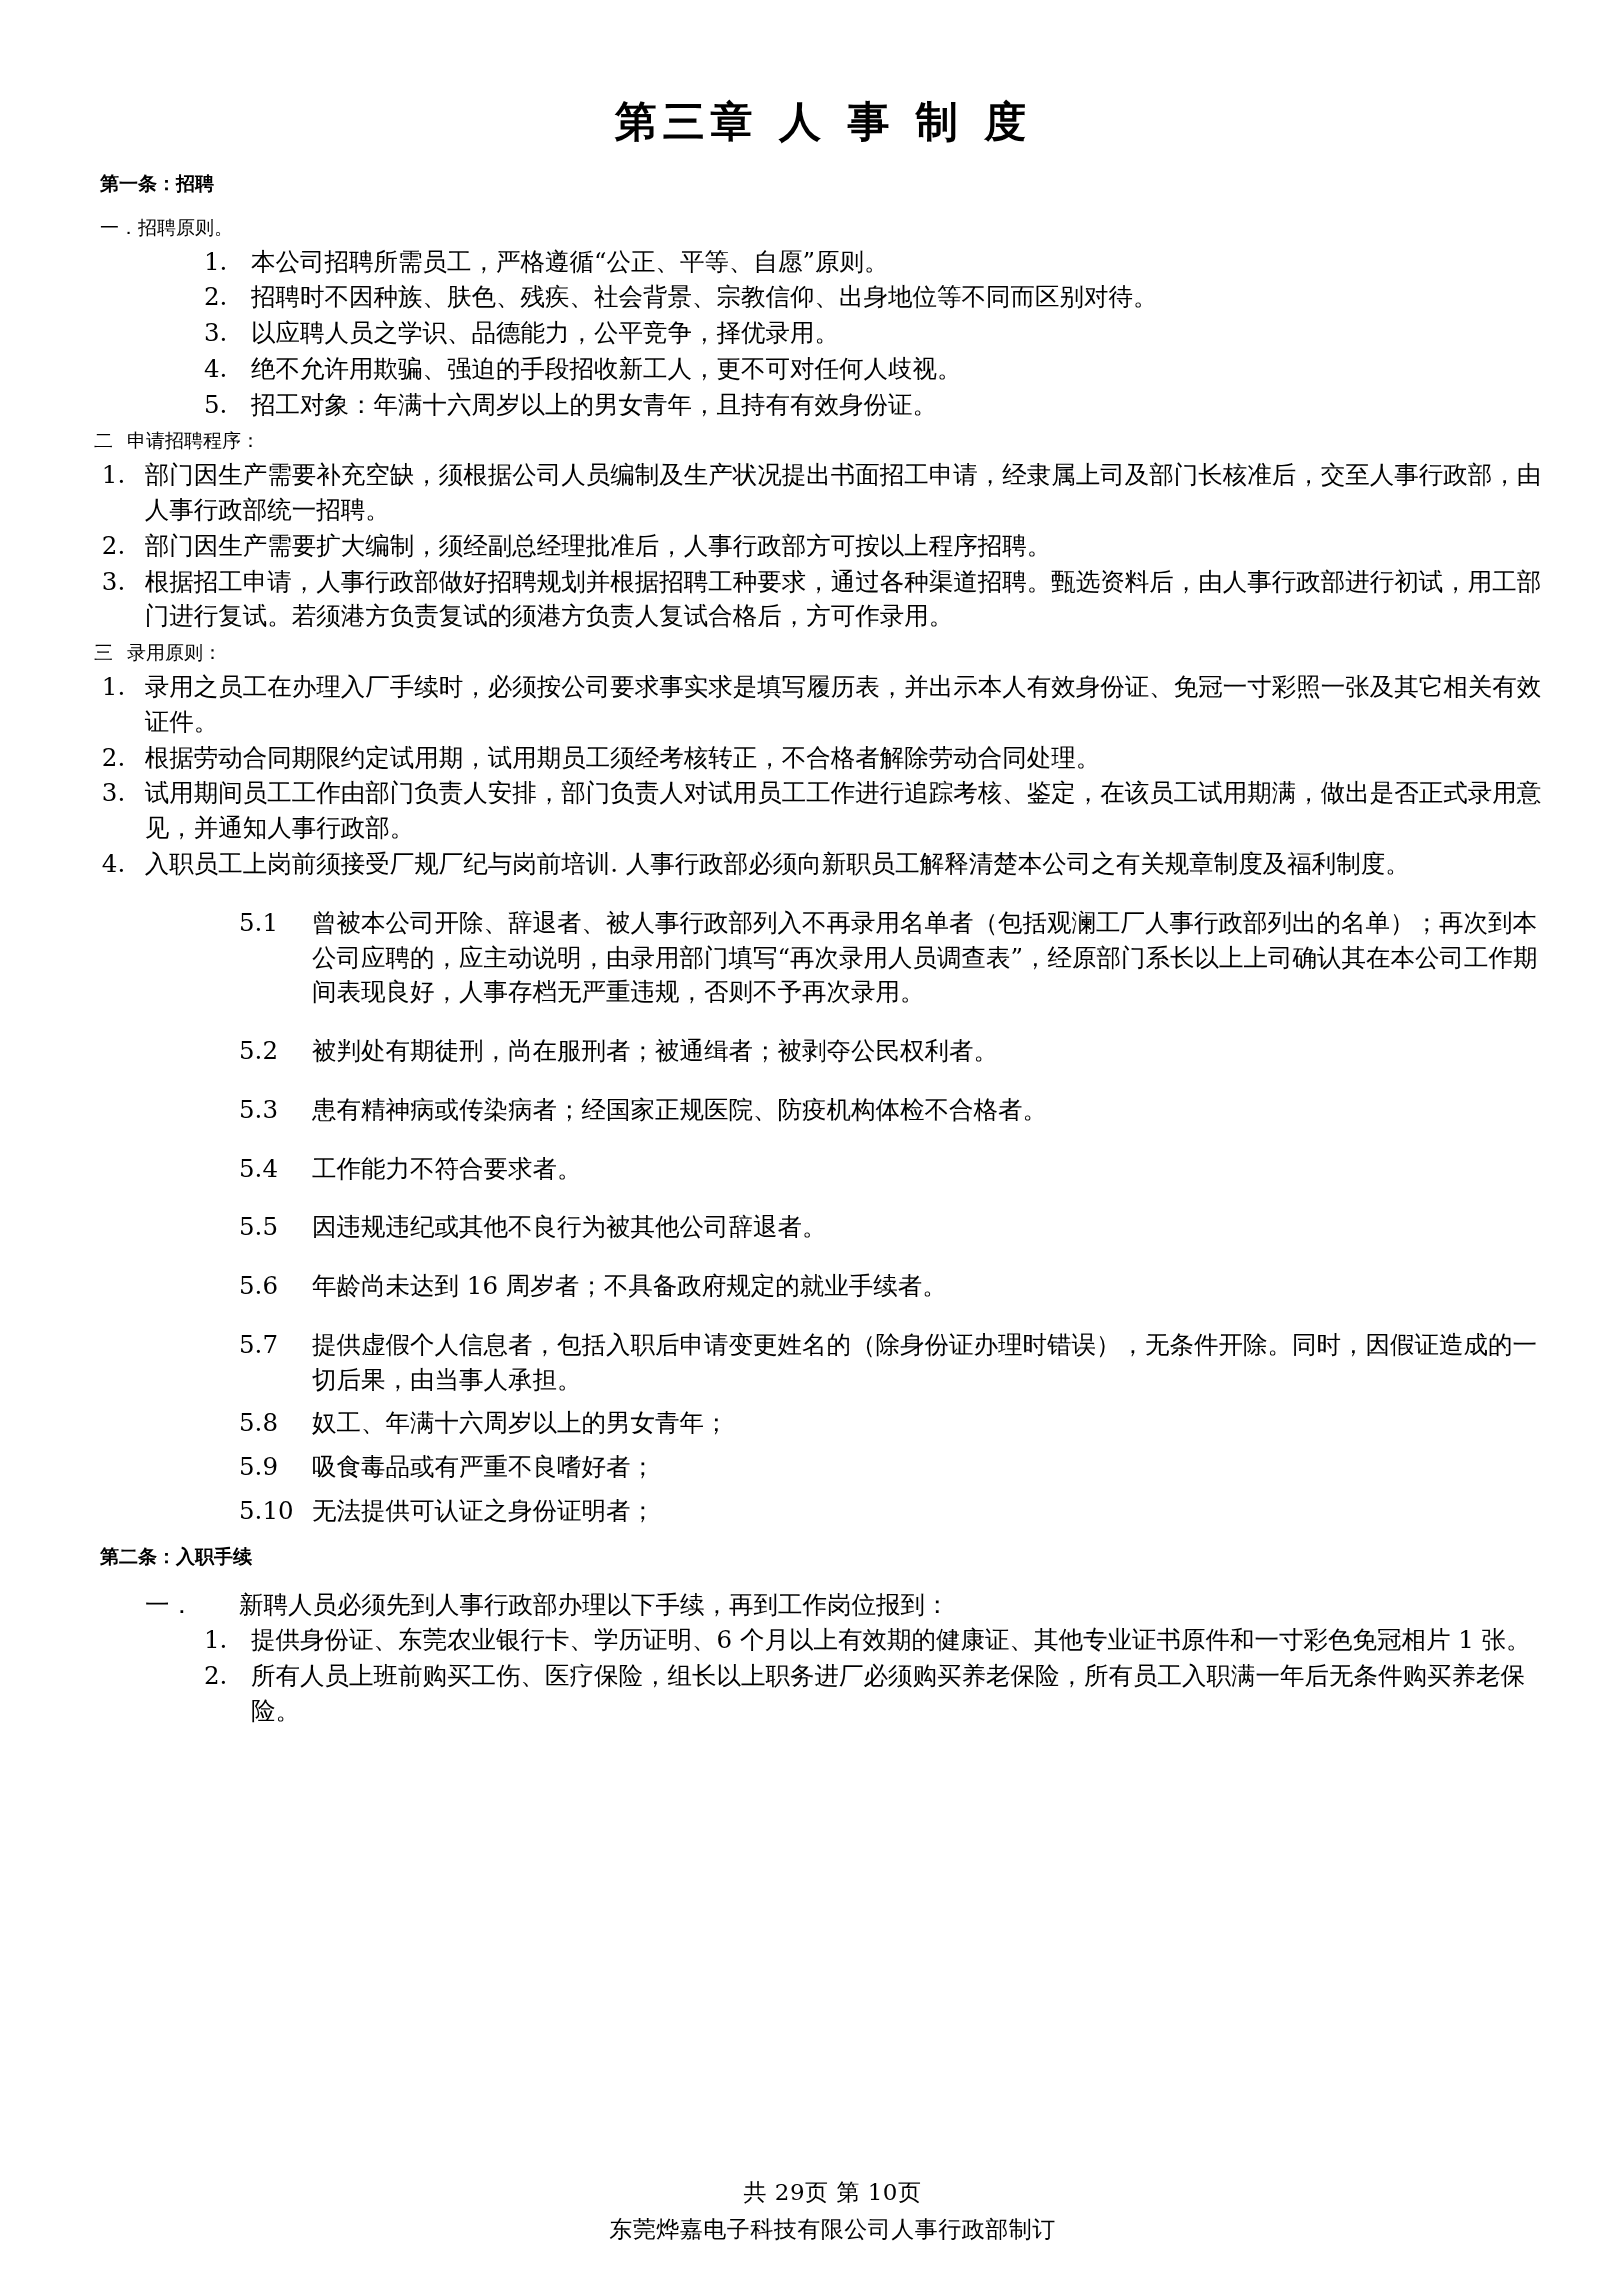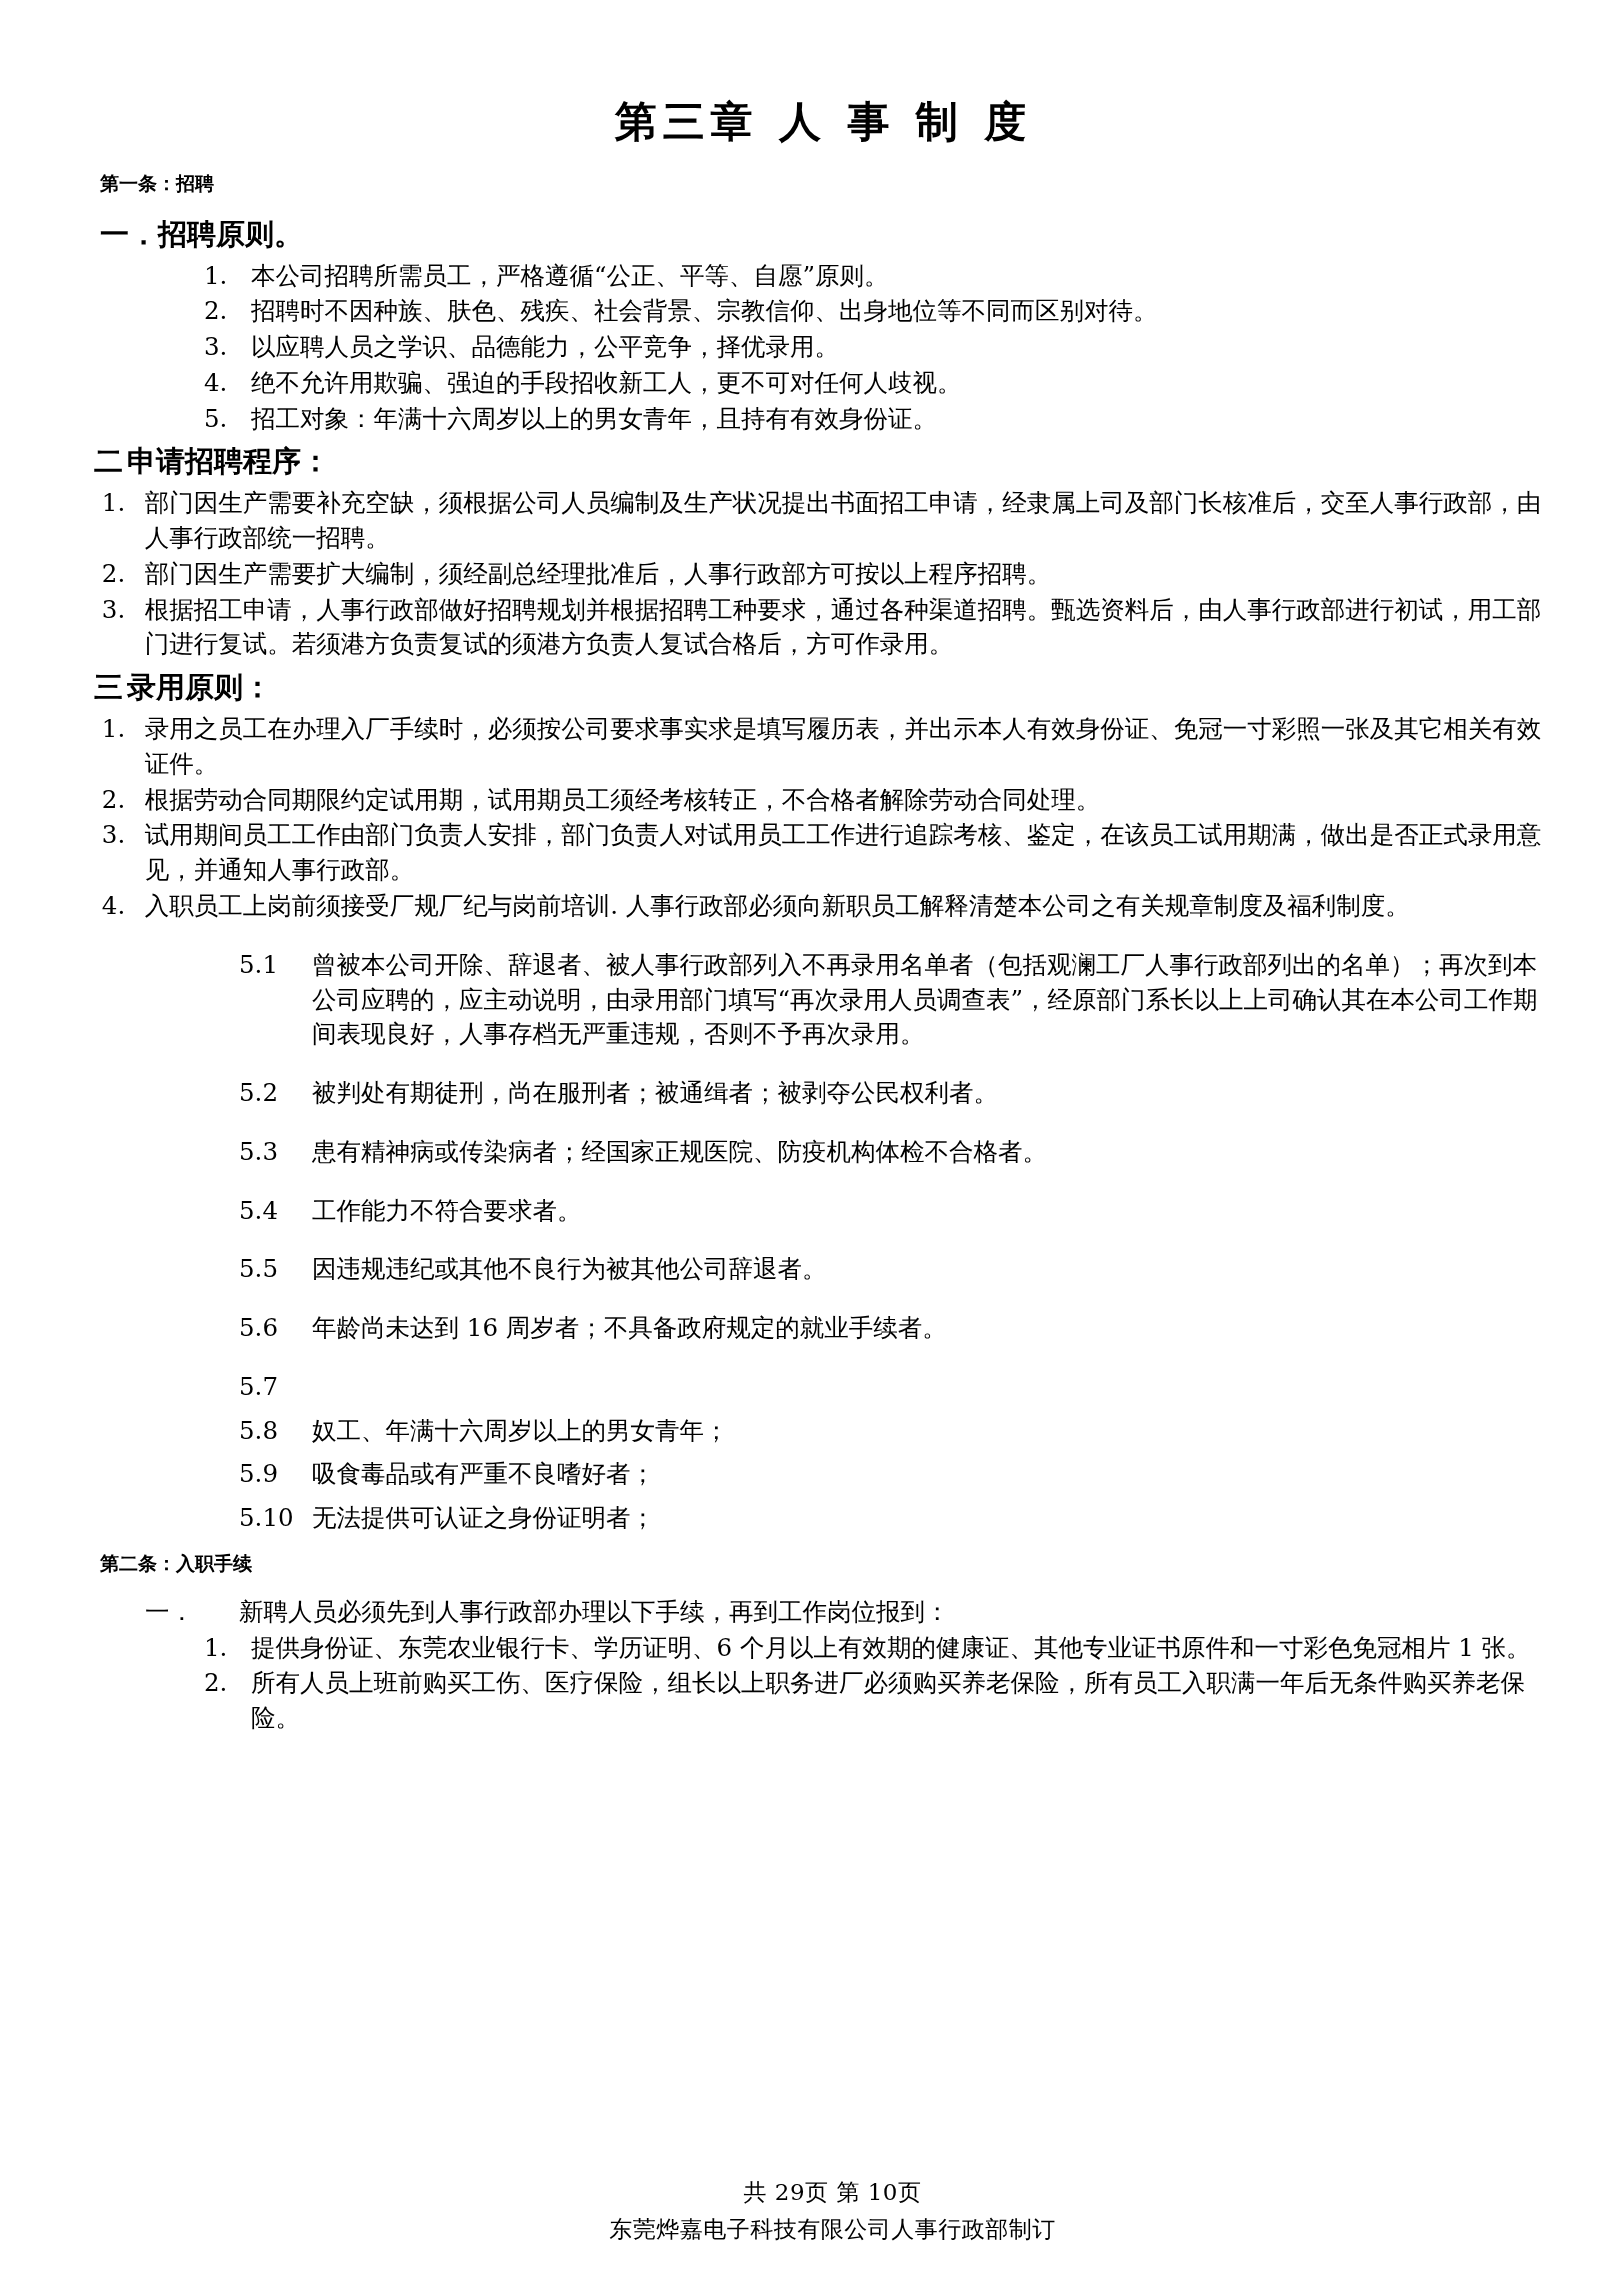--- a/index.html
+++ b/index.html
@@ -28,22 +28,22 @@
     margin: 17.6px 0 21.6px 0;
     font-family: "DejaVu Serif", "Liberation Serif", serif;
   }
   .article-head {
     font-size: 19px;
     font-weight: bold;
     margin: 9.8px 0 17.6px 0;
     padding-left: 5.9px;
   }
   .sec-head {
-    font-size: 29px;
-    font-weight: bold;
+    font-size: 19px;
+    font-weight: normal;
     margin: 5.9px 0 3.9px 0;
   }
   .sec-head .num {
     display: inline-block;
     min-width: 33px;
   }
   .sec-head.indent1 {
     padding-left: 5.9px;
   }
   .line {
@@ -179,20 +179,21 @@
   <div class="line lvl-d">
     <span class="marker">5.5</span>
     <span class="txt">因违规违纪或其他不良行为被其他公司辞退者。</span>
   </div>
   <div class="line lvl-d">
     <span class="marker">5.6</span>
     <span class="txt">年龄尚未达到 16 周岁者；不具备政府规定的就业手续者。</span>
   </div>
   <div class="line lvl-d">
     <span class="marker">5.7</span>
+    <span class="txt">提供虚假个人信息者，包括入职后申请变更姓名的（除身份证办理时错误），无条件开除。同时，因假证造成的一切后果，由当事人承担。</span>
   </div>
   <div class="line lvl-d gap-sm">
     <span class="marker">5.8</span>
     <span class="txt">奴工、年满十六周岁以上的男女青年；</span>
   </div>
   <div class="line lvl-d gap-sm">
     <span class="marker">5.9</span>
     <span class="txt">吸食毒品或有严重不良嗜好者；</span>
   </div>
   <div class="line lvl-d gap-sm">

